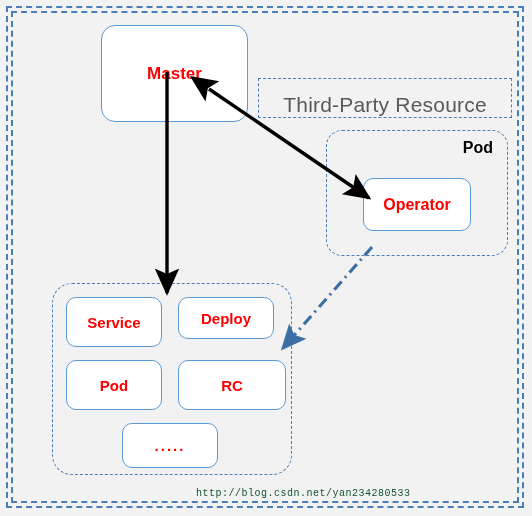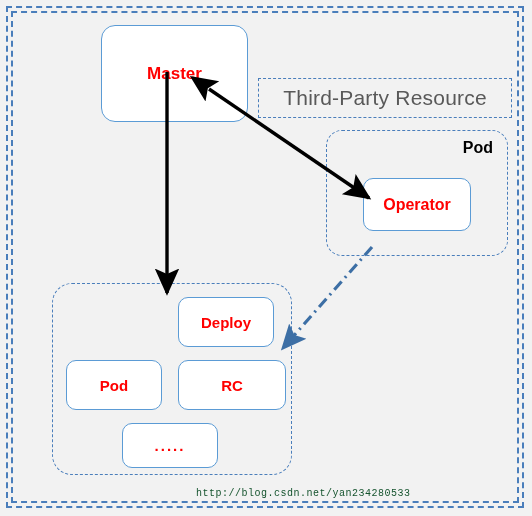--- a/index.html
+++ b/index.html
@@ -60,21 +60,21 @@
   }
 
   
   #tpr-box {
     position: absolute;
     left: 258px; top: 78px;
     width: 254px; height: 40px;
     border: 1.5px dashed #4a7ebb;
     box-sizing: border-box;
     display: flex;
-    align-items: center;
+    align-items: flex-end;
     justify-content: center;
   }
   #tpr-label {
     color: #595959;
     font-size: 21px;
     letter-spacing: 0.2px;
     white-space: nowrap;
   }
 
   
@@ -98,21 +98,21 @@
   #resource-group {
     position: absolute;
     left: 52px; top: 283px;
     width: 240px; height: 192px;
     border: 1.8px dashed #4a7ebb;
     border-radius: 20px;
     box-sizing: border-box;
   }
   .res-node { font-size: 15px; }
   #res-service { left: 66px;  top: 297px; width: 96px; height: 50px; }
-  #res-deploy  { left: 178px; top: 297px; width: 96px; height: 50px; }
+  #res-deploy  { left: 178px; top: 297px; width: 96px; height: 42px; }
   #res-pod     { left: 66px;  top: 360px; width: 96px; height: 50px; }
   #res-rc      { left: 178px; top: 360px; width: 108px; height: 50px; }
   #res-more    { left: 122px; top: 423px; width: 96px; height: 45px; letter-spacing: 2px; }
 
   
   #arrows {
     position: absolute;
     left: 0; top: 0;
     width: 532px; height: 516px;
     pointer-events: none;
@@ -148,20 +148,23 @@
   <div id="pod-container">
     <span id="pod-label">Pod</span>
   </div>
 
   <div class="node" id="operator-node">
     <span>Operator</span>
   </div>
 
   <div id="resource-group"></div>
 
+  <div class="node res-node" id="res-service">
+    <span>Service</span>
+  </div>
   <div class="node res-node" id="res-deploy">
     <span>Deploy</span>
   </div>
   <div class="node res-node" id="res-pod">
     <span>Pod</span>
   </div>
   <div class="node res-node" id="res-rc">
     <span>RC</span>
   </div>
   <div class="node res-node" id="res-more">

